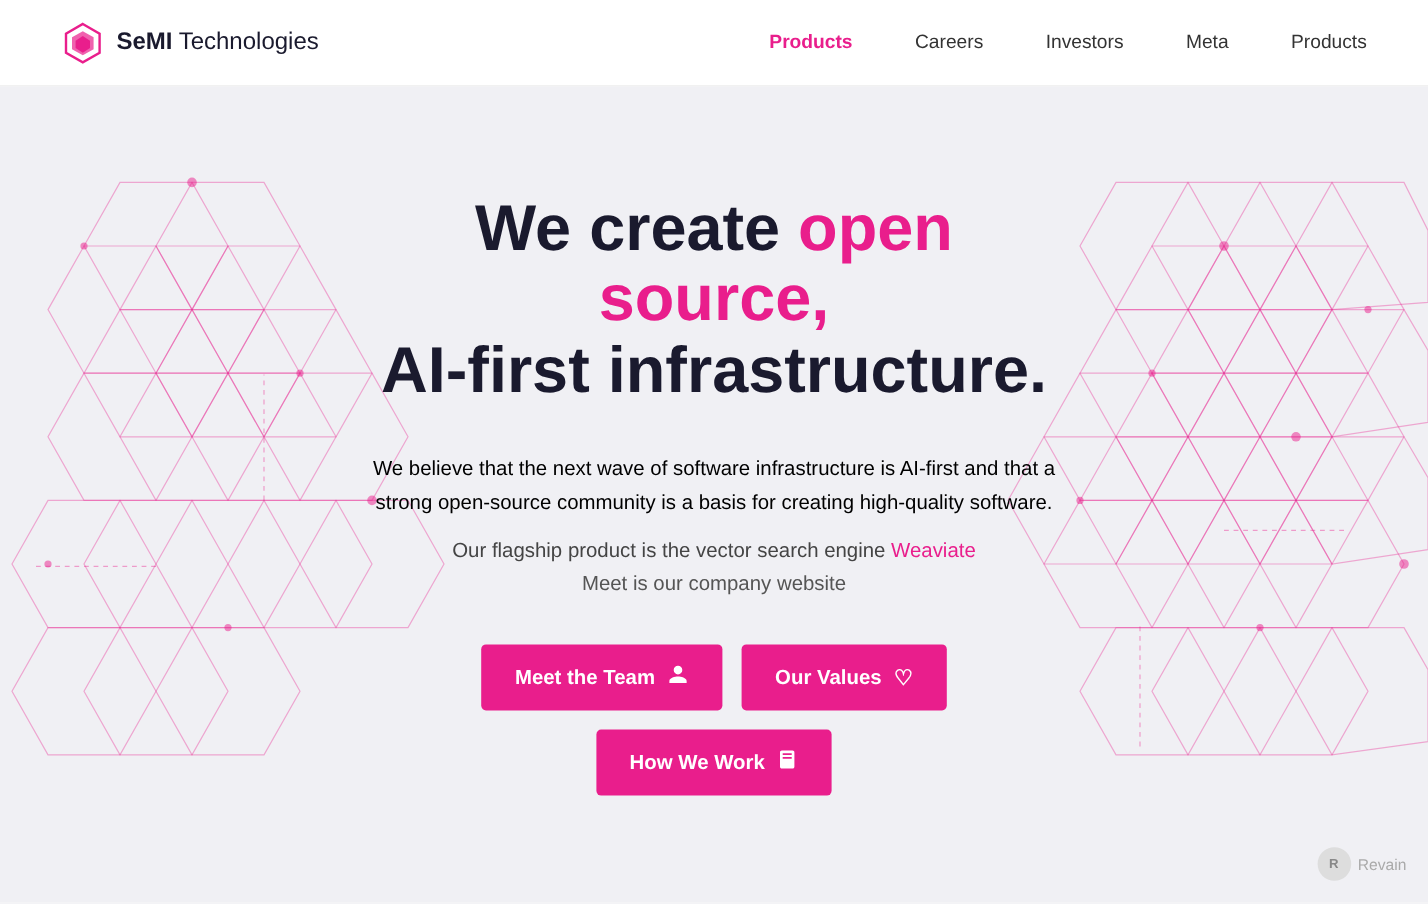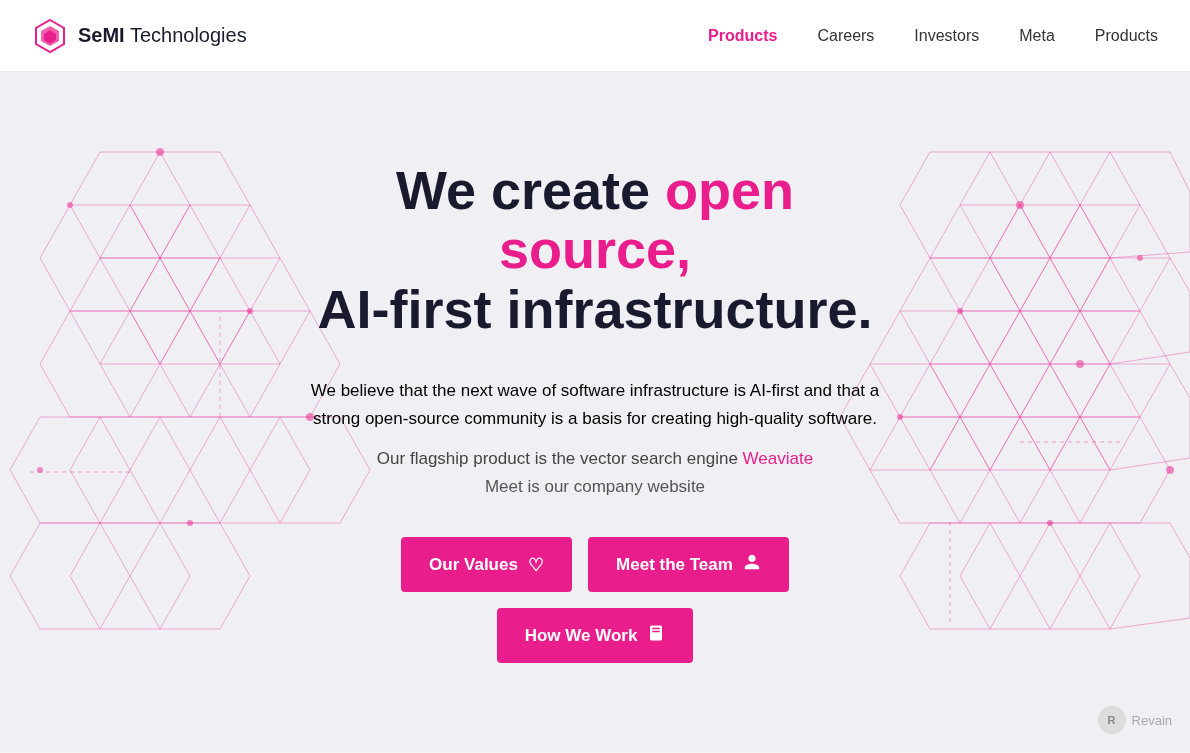--- a/index.html
+++ b/index.html
@@ -4,42 +4,42 @@
   <style>
     * { margin: 0; padding: 0; box-sizing: border-box; }
     body { font-family: -apple-system, BlinkMacSystemFont, 'Segoe UI', Arial, sans-serif; background: #f5f5f7; }
 
     
     nav {
       background: #fff;
       display: flex;
       align-items: center;
       justify-content: space-between;
-      padding: 0 32px;
+      padding: 0 51px;
       height: 72px;
       border-bottom: 1px solid #eee;
     }
     .logo-area {
       display: flex;
       align-items: center;
       gap: 10px;
     }
     .logo-icon {
       width: 36px;
       height: 36px;
     }
     .logo-text {
       font-size: 20px;
       color: #1a1a2e;
     }
     .logo-text strong { font-weight: 800; }
     .nav-links {
       display: flex;
       align-items: center;
-      gap: 40px;
+      gap: 52px;
       list-style: none;
       margin-left: 24px;
     }
     .nav-links a {
       text-decoration: none;
       font-size: 16px;
       color: #333;
       font-weight: 500;
     }
     .nav-links a.active { color: #e91e8c; font-weight: 600; }
@@ -254,30 +254,30 @@
       <span>We create </span><span class="accent">open source,</span><br>
       <span>AI-first infrastructure.</span>
     </h1>
     <p class="hero-sub">We believe that the next wave of software infrastructure is AI-first and that a strong open-source community is a basis for creating high-quality software.</p>
     <p class="hero-flagship">
       <span>Our flagship product is the vector search engine </span><a href="#">Weaviate</a>
     </p>
     <p class="hero-company">Meet is our company website</p>
     <div class="hero-buttons">
       <button class="btn-primary">
-        <span>Our Values</span>
-        <span class="btn-icon">♡</span>
-      </button>
-      <button class="btn-primary">
         <span>Meet the Team</span>
         <span class="btn-icon">
           <svg width="18" height="18" viewBox="0 0 24 24" fill="white">
               <path d="M12 12c2.7 0 4.8-2.1 4.8-4.8S14.7 2.4 12 2.4 7.2 4.5 7.2 7.2 9.3 12 12 12zm0 2.4c-3.2 0-9.6 1.6-9.6 4.8v2.4h19.2v-2.4c0-3.2-6.4-4.8-9.6-4.8z"></path>
             </svg>
         </span>
+      </button>
+      <button class="btn-primary">
+        <span>Our Values</span>
+        <span class="btn-icon">♡</span>
       </button>
       <button class="btn-primary">
         <span>How We Work</span>
         <span class="btn-icon">
           <svg width="18" height="18" viewBox="0 0 24 24" fill="white">
               <path d="M18 2H6c-1.1 0-2 .9-2 2v16c0 1.1.9 2 2 2h12c1.1 0 2-.9 2-2V4c0-1.1-.9-2-2-2zm-1 9H7V9h10v2zm0-4H7V5h10v2z"></path>
             </svg>
         </span>
       </button>
     </div>

